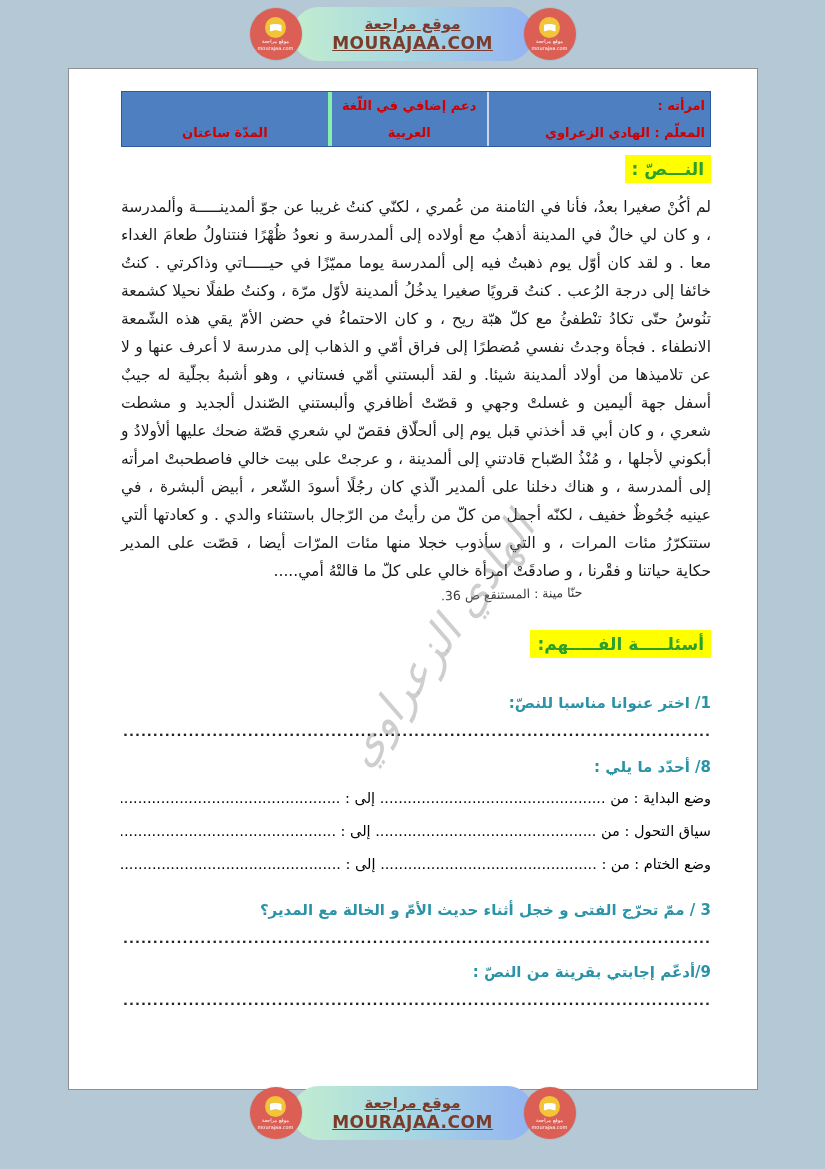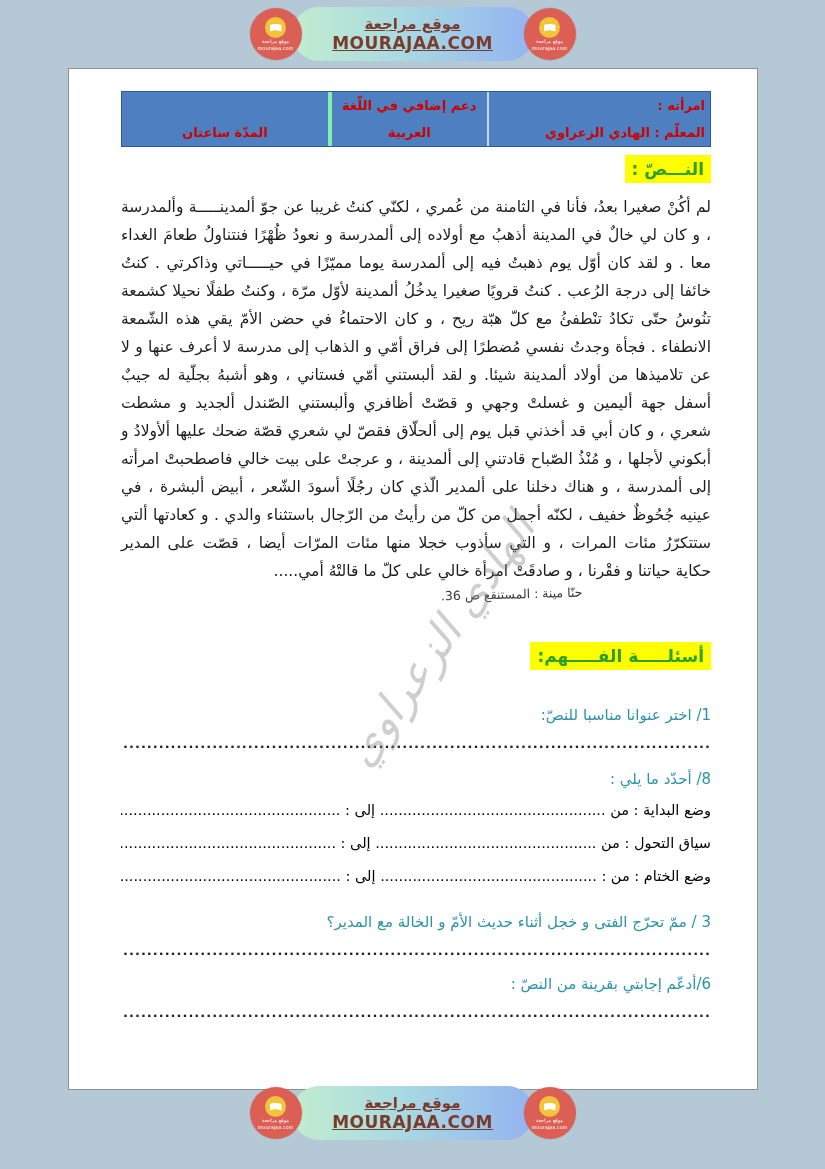--- a/index.html
+++ b/index.html
@@ -80,21 +80,21 @@
   .ht-cell.c3 { text-align:center; }
 
   
   .hl {
     display:inline-block;
     background:#ffff00;
     color:#2ba02b; font-weight:bold; font-size:17px;
     padding:4px 7px;
   }
   .title-nass { margin-top:8px; }
-  .title-questions { margin-top:38px; }
+  .title-questions { margin-top:26px; }
 
   
   .body-text {
     margin-top:10px;
     font-size:15.5px; line-height:28px; color:#1c1c1c;
     text-align:justify;
   }
 
   .attribution {
     margin-top:4px;
@@ -110,21 +110,21 @@
     font-size:44px; font-style:italic; letter-spacing:3px;
     color:rgba(125,125,125,0.38);
     transform:rotate(-55deg);
     pointer-events:none;
     white-space:nowrap;
     z-index:5;
   }
 
   
   .q {
-    font-size:15px; font-weight:normal; color:#2b93a8;
+    font-size:15px; font-weight:bold; color:#2b93a8;
   }
   .q1 { margin-top:36px; }
   .q2 { margin-top:16px; }
   .q3 { margin-top:26px; }
   .q4 { margin-top:14px; }
 
   .dots {
     margin-top:12px;
     font-size:13px; font-weight:bold; color:#222;
     letter-spacing:1px;
@@ -188,21 +188,21 @@
   <div class="dots">..........................................................................................................................................................................................</div>
 
   <div class="q q2">8/ أحدّد ما يلي :</div>
   <div class="fill-line">وضع البداية : من ................................................. إلى : .................................................</div>
   <div class="fill-line">سياق التحول : من ................................................ إلى : .................................................</div>
   <div class="fill-line">وضع الختام : من : ............................................... إلى : .................................................</div>
 
   <div class="q q3">3 / ممّ تحرّج الفتى و خجل أثناء حديث الأمّ و الخالة مع المدير؟</div>
   <div class="dots">..........................................................................................................................................................................................</div>
 
-  <div class="q q4">6/أدعّم إجابتي بقرينة من النصّ :</div>
+  <div class="q q4">9/أدعّم إجابتي بقرينة من النصّ :</div>
   <div class="dots">..........................................................................................................................................................................................</div>
 
   <div class="watermark">الهادي الزعراوي</div>
 </div>
 
 <div class="banner banner-bottom">
   <div class="logo logo-left">
     <div class="logo-badge">
         <div class="book-shape"></div>
       </div>

